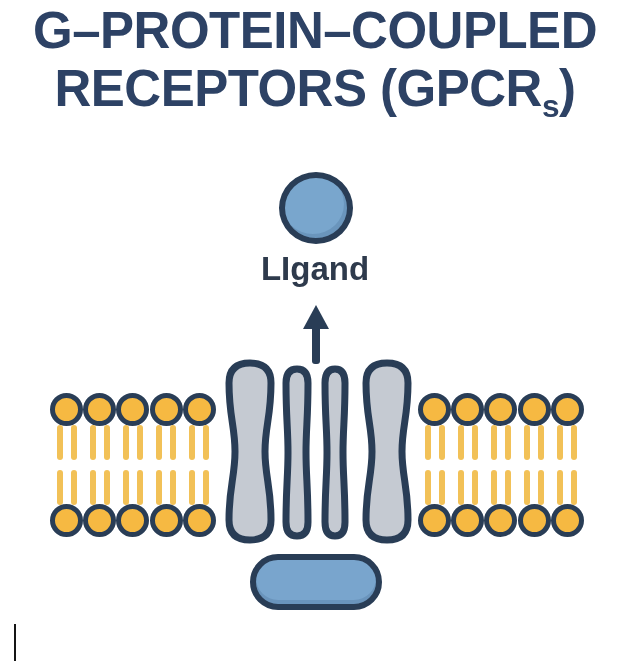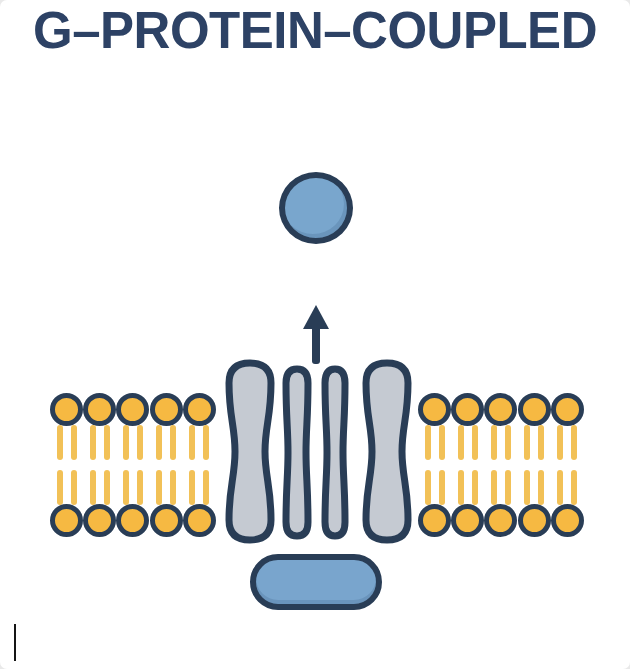--- a/index.html
+++ b/index.html
@@ -3,21 +3,20 @@
 <meta charset="utf-8">
 <style>
   html,body{margin:0;padding:0;background:#e9e9e9;}
   .canvas{
     position:relative;
     width:630px;height:669px;
     margin:0 auto;
     background:var(--background,#ffffff);
     overflow:hidden;
     font-family:"Liberation Sans", sans-serif;
-    border-radius:7px;
   }
   
   .title{
     position:absolute;left:0;top:2px;width:100%;
     margin:0;text-align:center;
     font-size:51px;line-height:58px;font-weight:bold;
     letter-spacing:-0.5px;
     color:var(--title-text,#2d4265);
   }
   .t-line{display:block;}
@@ -79,23 +78,25 @@
     background:#151515;
   }
 </style>
 </head>
 <body>
 
 <div class="canvas">
 
   <h1 class="title">
     <span class="t-line">G–PROTEIN–COUPLED</span>
+    <span class="t-line"><span>RECEPTORS (GPCR</span><sub>s</sub><span>)</span></span>
   </h1>
 
   <div class="ligand-circle"></div>
+  <div class="label ligand-label">LIgand</div>
 
   <svg class="arrow" width="40" height="61" viewBox="0 0 40 61" aria-hidden="true">
     <rect x="16" y="22" width="8" height="39" rx="3"></rect>
     <polygon points="20,2 7,26 33,26"></polygon>
   </svg>
 
   <div class="leaflet top m-left">
       <div class="lipid">
         <div class="head"></div>
         <div class="tails">

